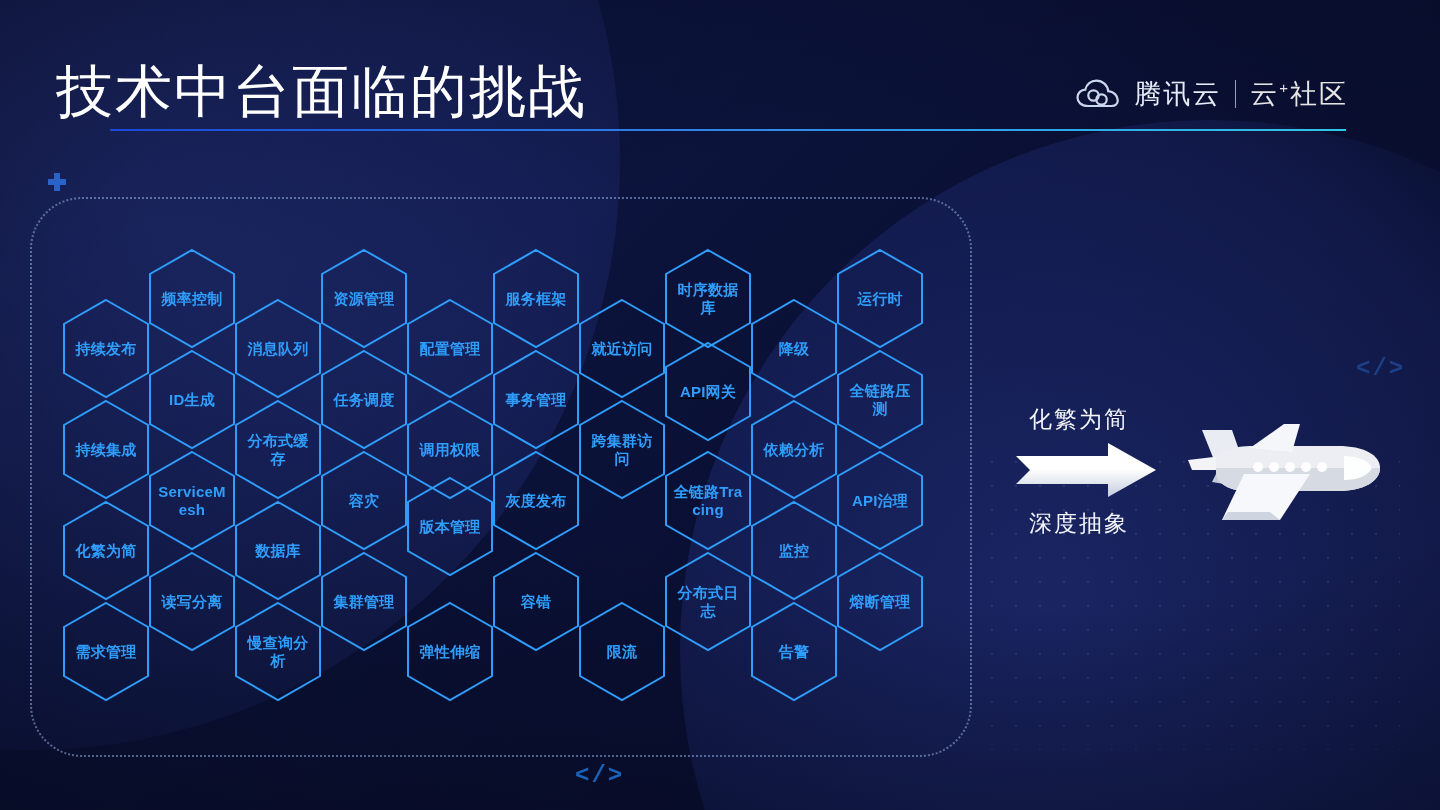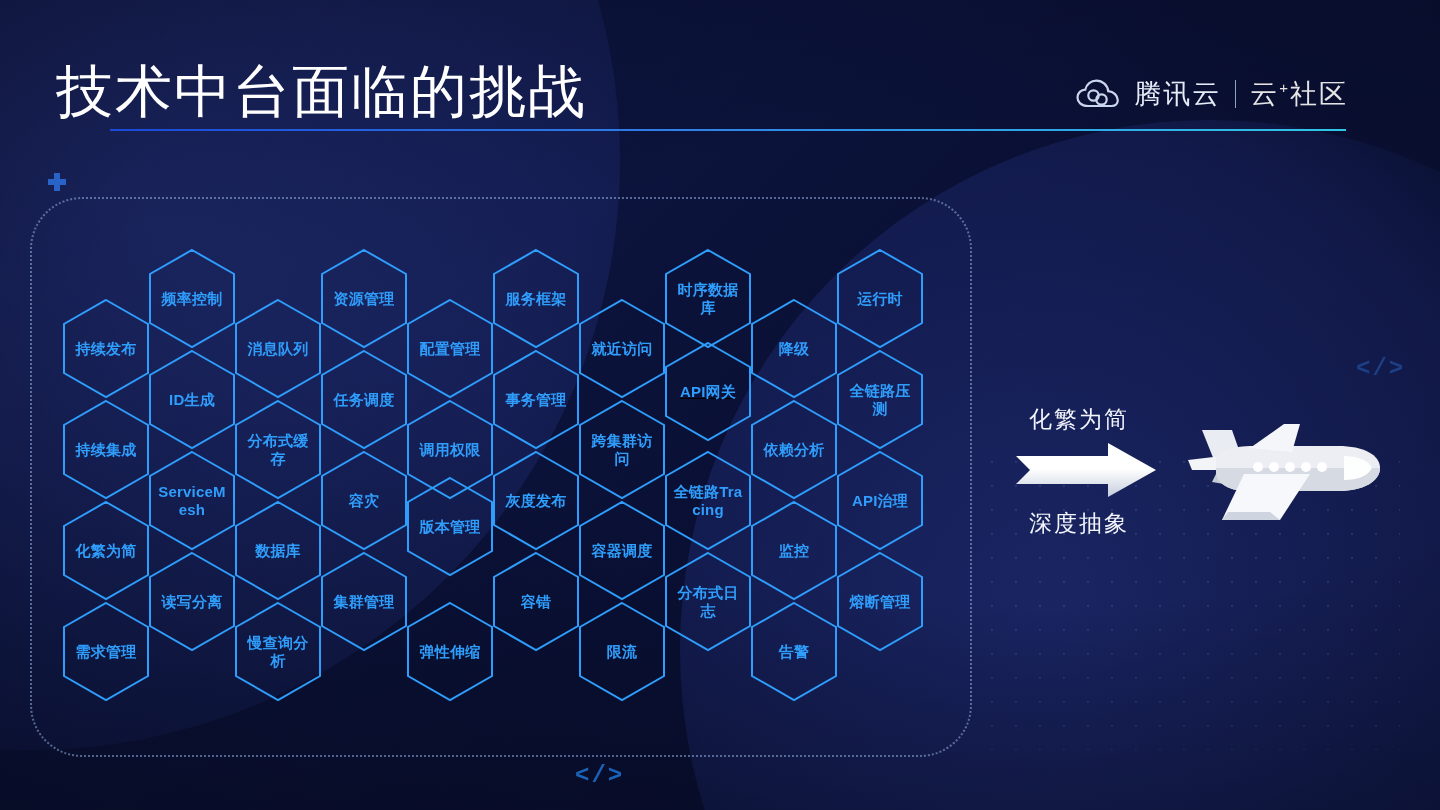--- a/index.html
+++ b/index.html
@@ -366,26 +366,20 @@
           <polygon points="44,2 86,26 86,75 44,99 2,75 2,26" fill="none" stroke="#2f9dfb" stroke-width="2"></polygon>
         </svg>
         <span>就近访问</span>
       </div>
       <div class="hex" style="left: 578px; top: 399px;">
         <svg viewBox="0 0 88 101" preserveAspectRatio="none">
           <polygon points="44,2 86,26 86,75 44,99 2,75 2,26" fill="none" stroke="#2f9dfb" stroke-width="2"></polygon>
         </svg>
         <span>跨集群访问</span>
       </div>
-      <div class="hex" style="left: 578px; top: 500px;">
-        <svg viewBox="0 0 88 101" preserveAspectRatio="none">
-          <polygon points="44,2 86,26 86,75 44,99 2,75 2,26" fill="none" stroke="#2f9dfb" stroke-width="2"></polygon>
-        </svg>
-        <span>容器调度</span>
-      </div>
       <div class="hex" style="left: 578px; top: 601px;">
         <svg viewBox="0 0 88 101" preserveAspectRatio="none">
           <polygon points="44,2 86,26 86,75 44,99 2,75 2,26" fill="none" stroke="#2f9dfb" stroke-width="2"></polygon>
         </svg>
         <span>限流</span>
       </div>
       <div class="hex" style="left: 664px; top: 248px;">
         <svg viewBox="0 0 88 101" preserveAspectRatio="none">
           <polygon points="44,2 86,26 86,75 44,99 2,75 2,26" fill="none" stroke="#2f9dfb" stroke-width="2"></polygon>
         </svg>

